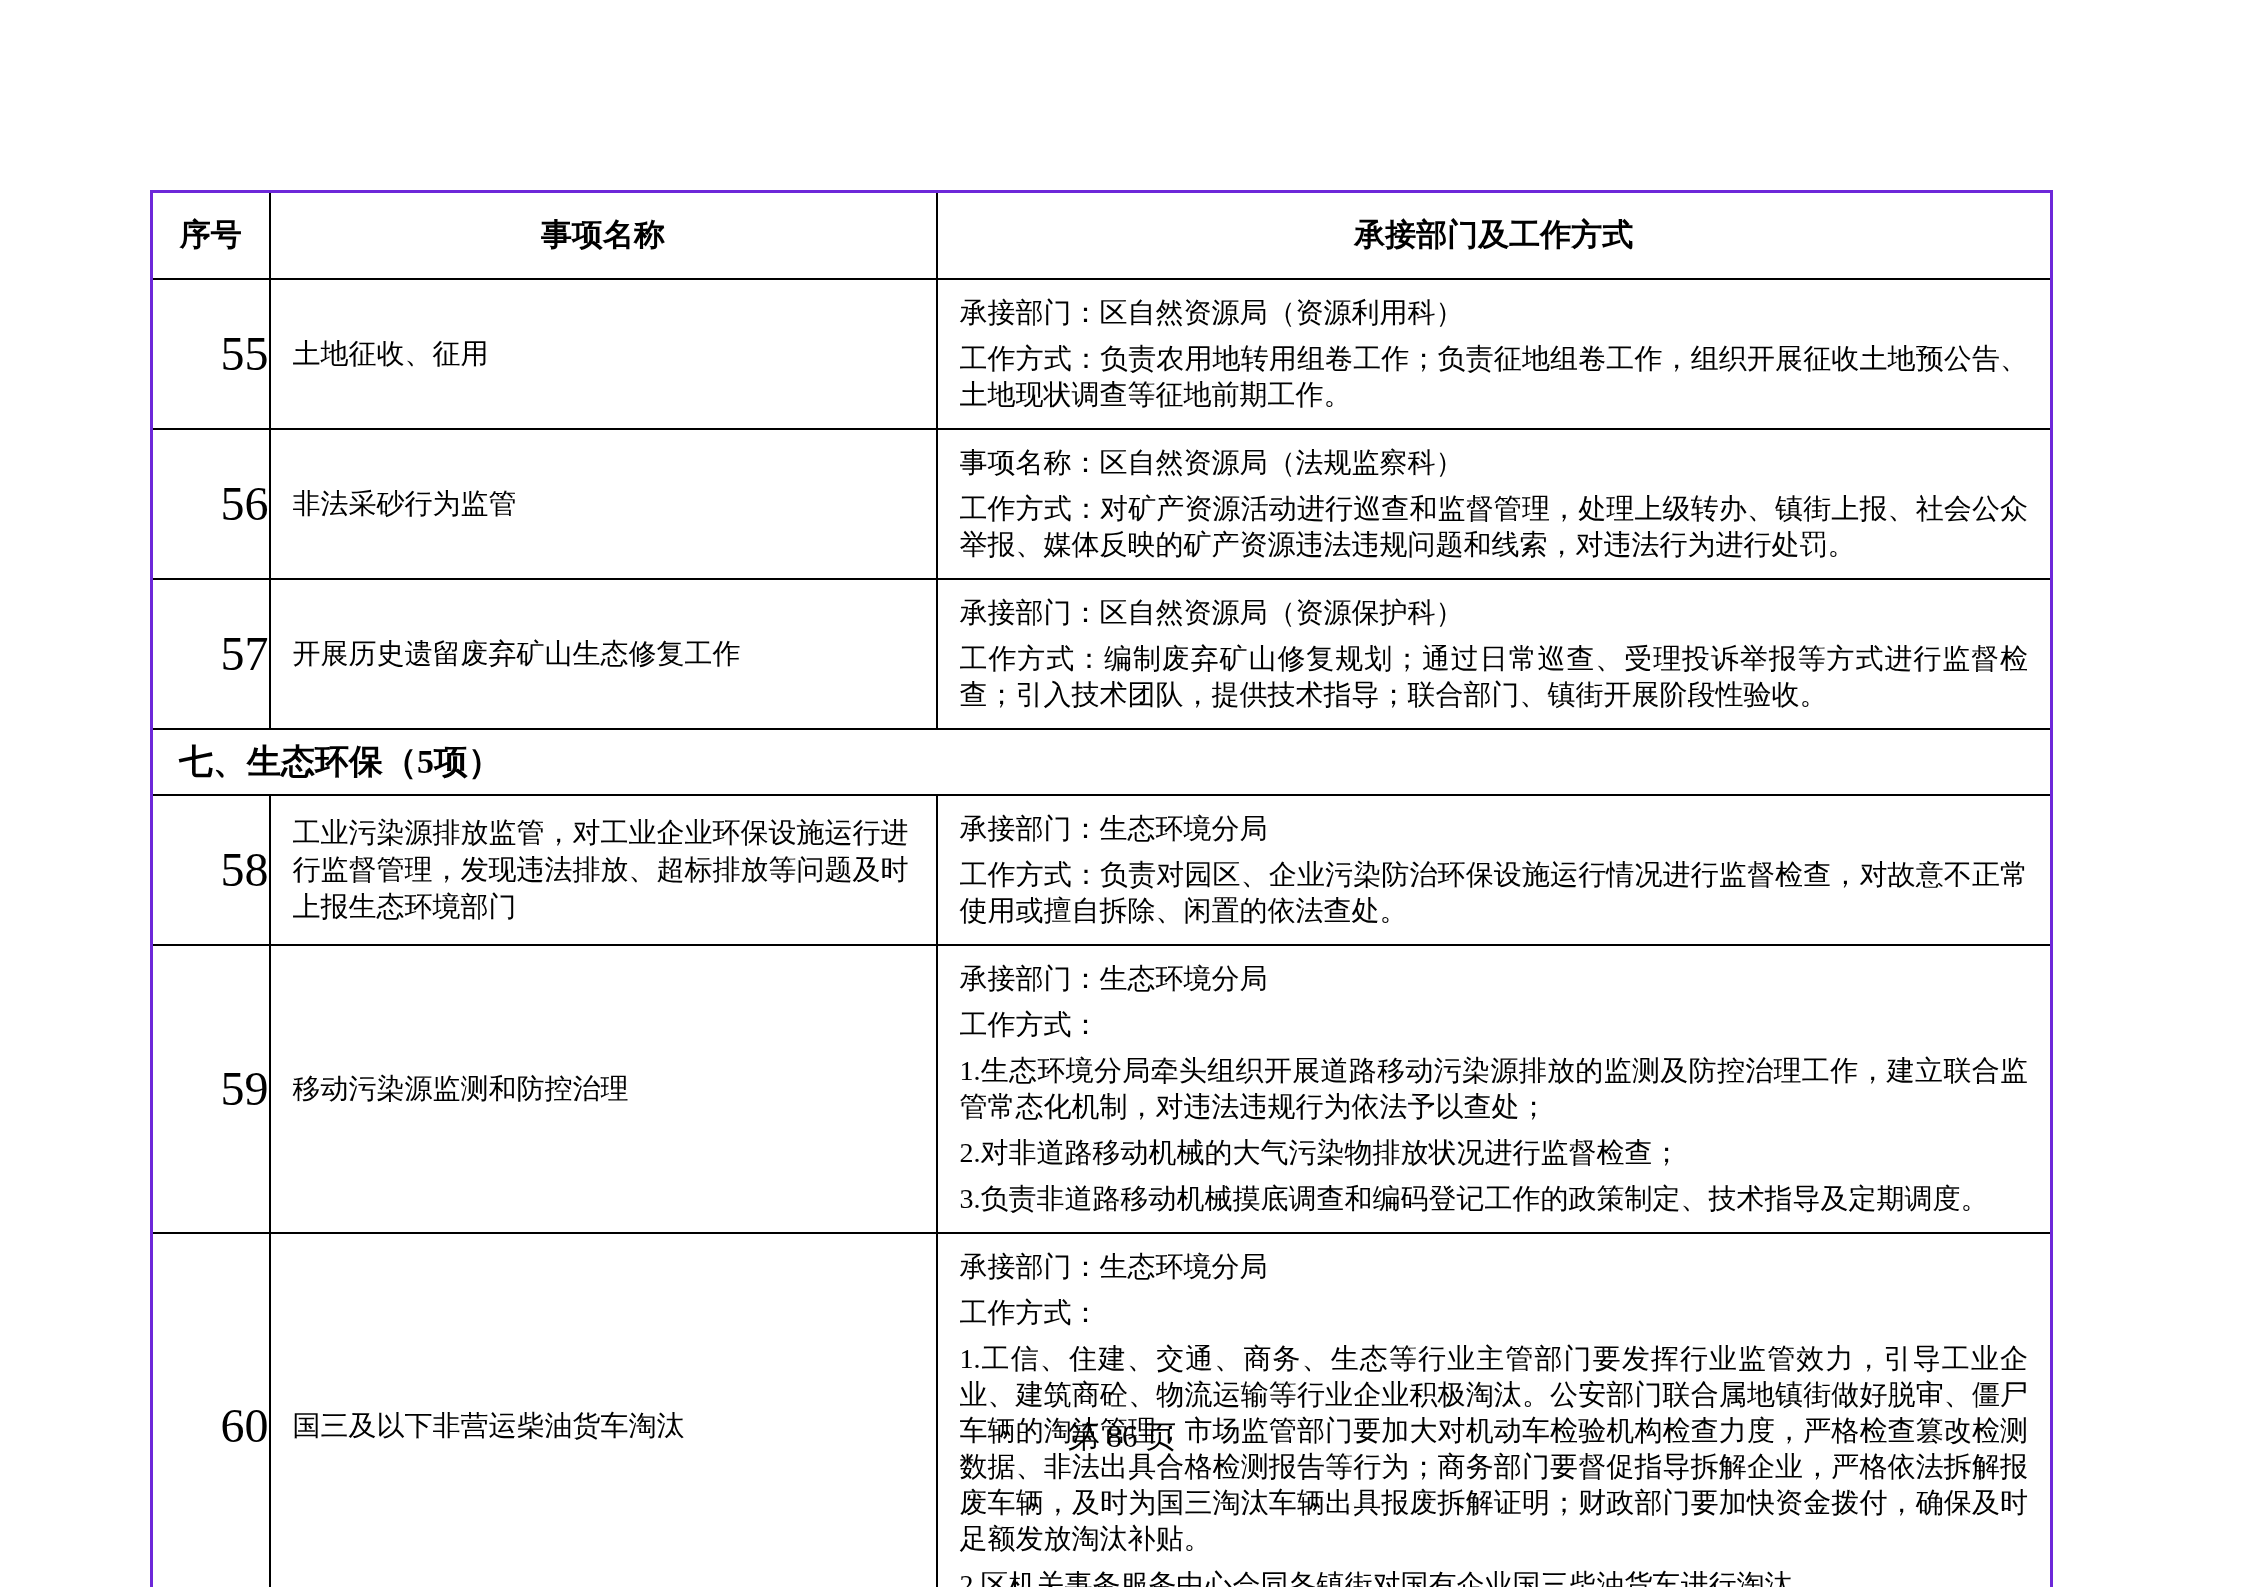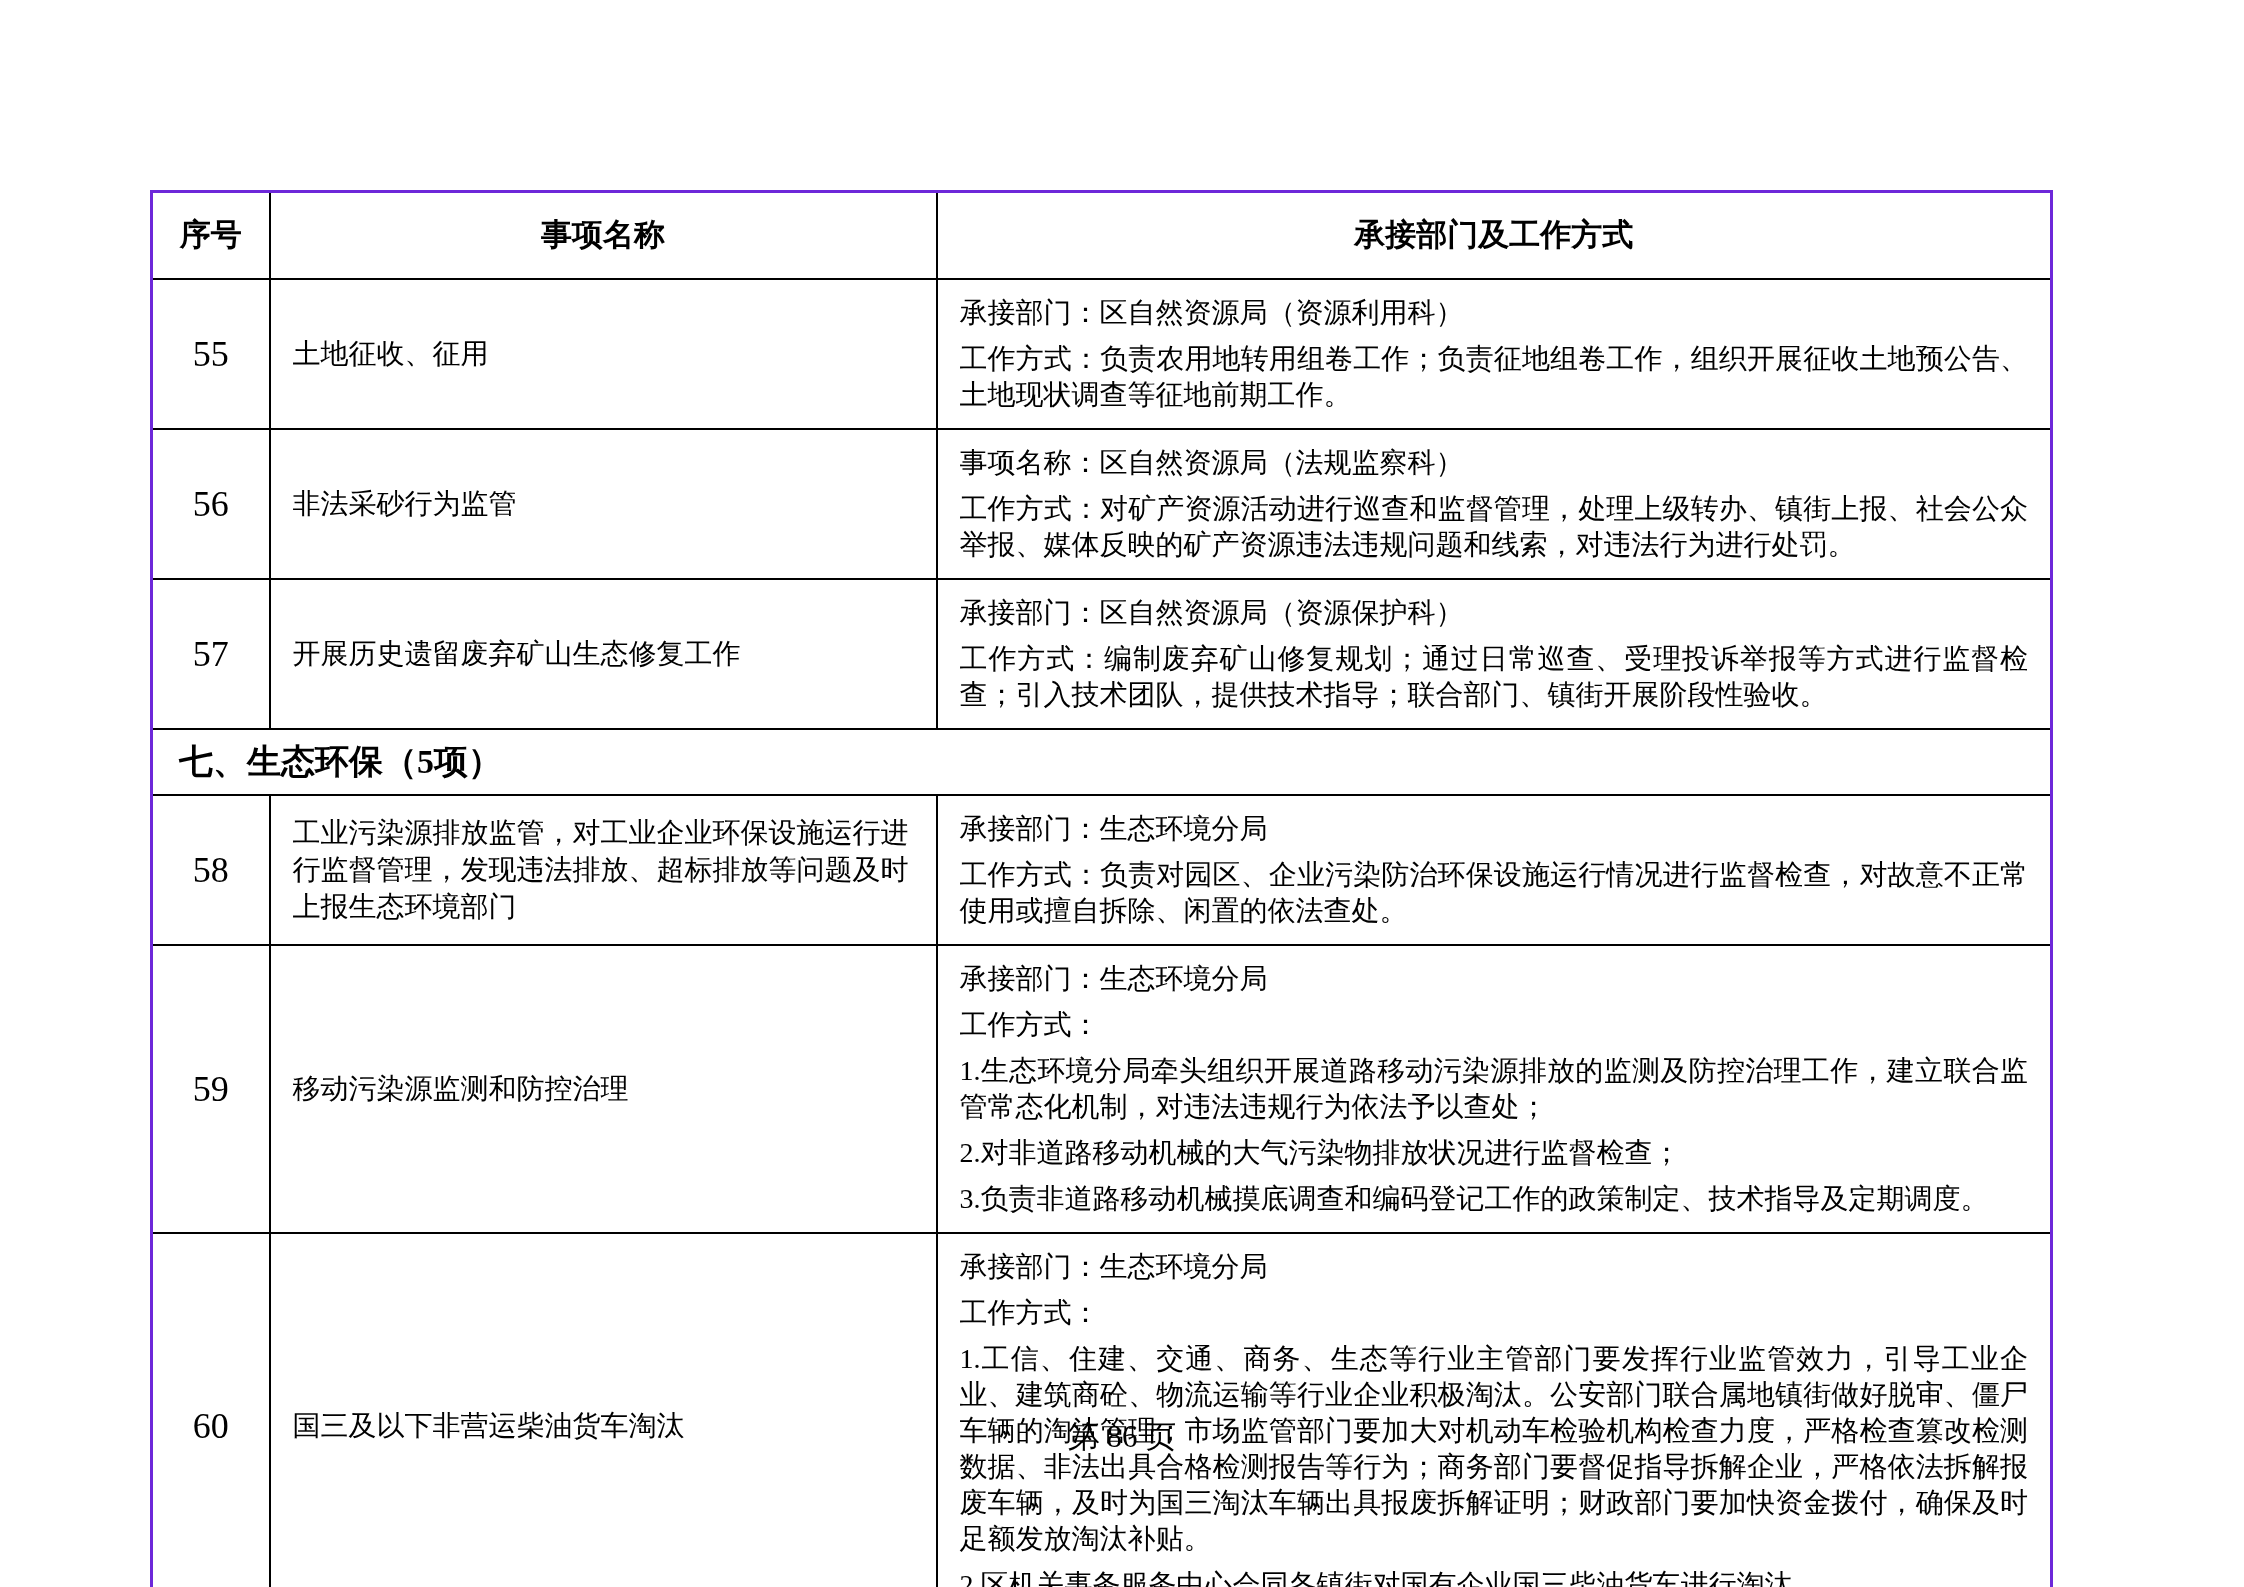--- a/index.html
+++ b/index.html
@@ -25,22 +25,22 @@
   table.doc { border:3px solid #6d28d9; }
 
   th.hdr {
     font-weight:bold;
     font-size:31px;
     text-align:center;
     height:83px;
     padding:0;
   }
   td.no-cell {
-    text-align:center;
-    font-size:36px;
+    text-align:right;
+    font-size:48px;
     padding:0;
   }
   td.name-cell {
     font-size:28px;
     line-height:37px;
     padding:4px 8px 4px 22px;
     text-align:left;
   }
   td.detail-cell {
     font-size:28px;

